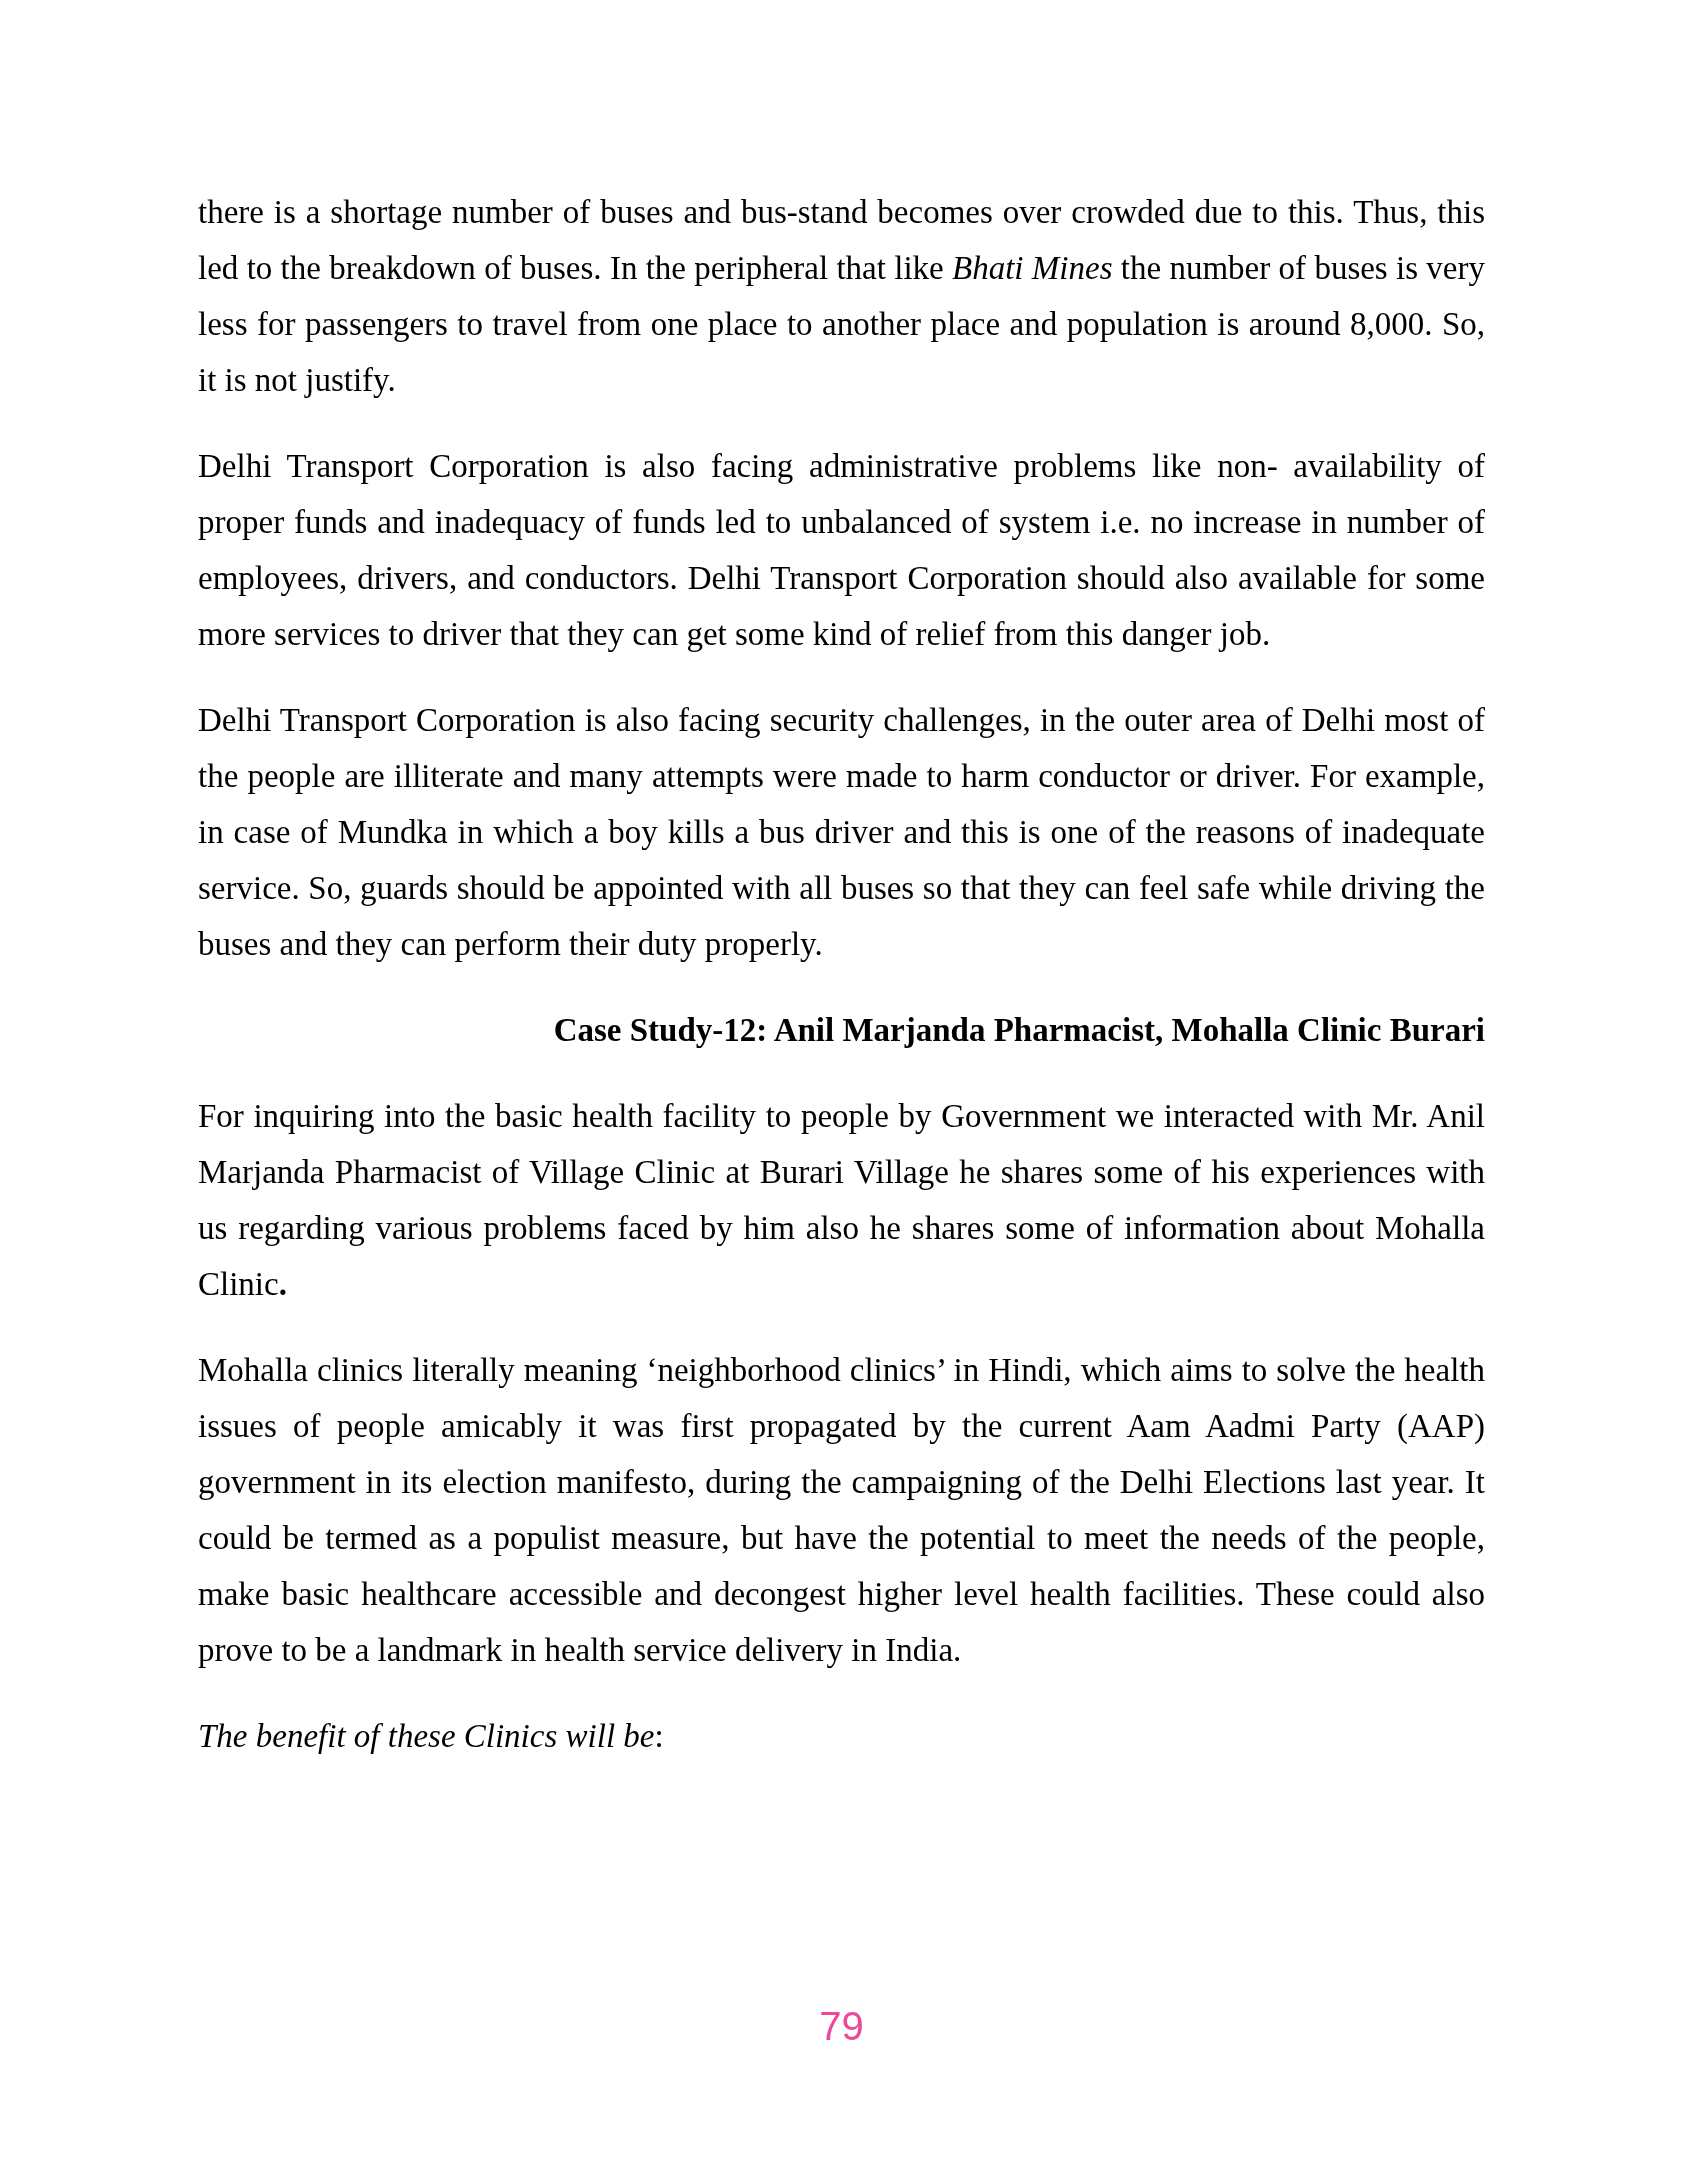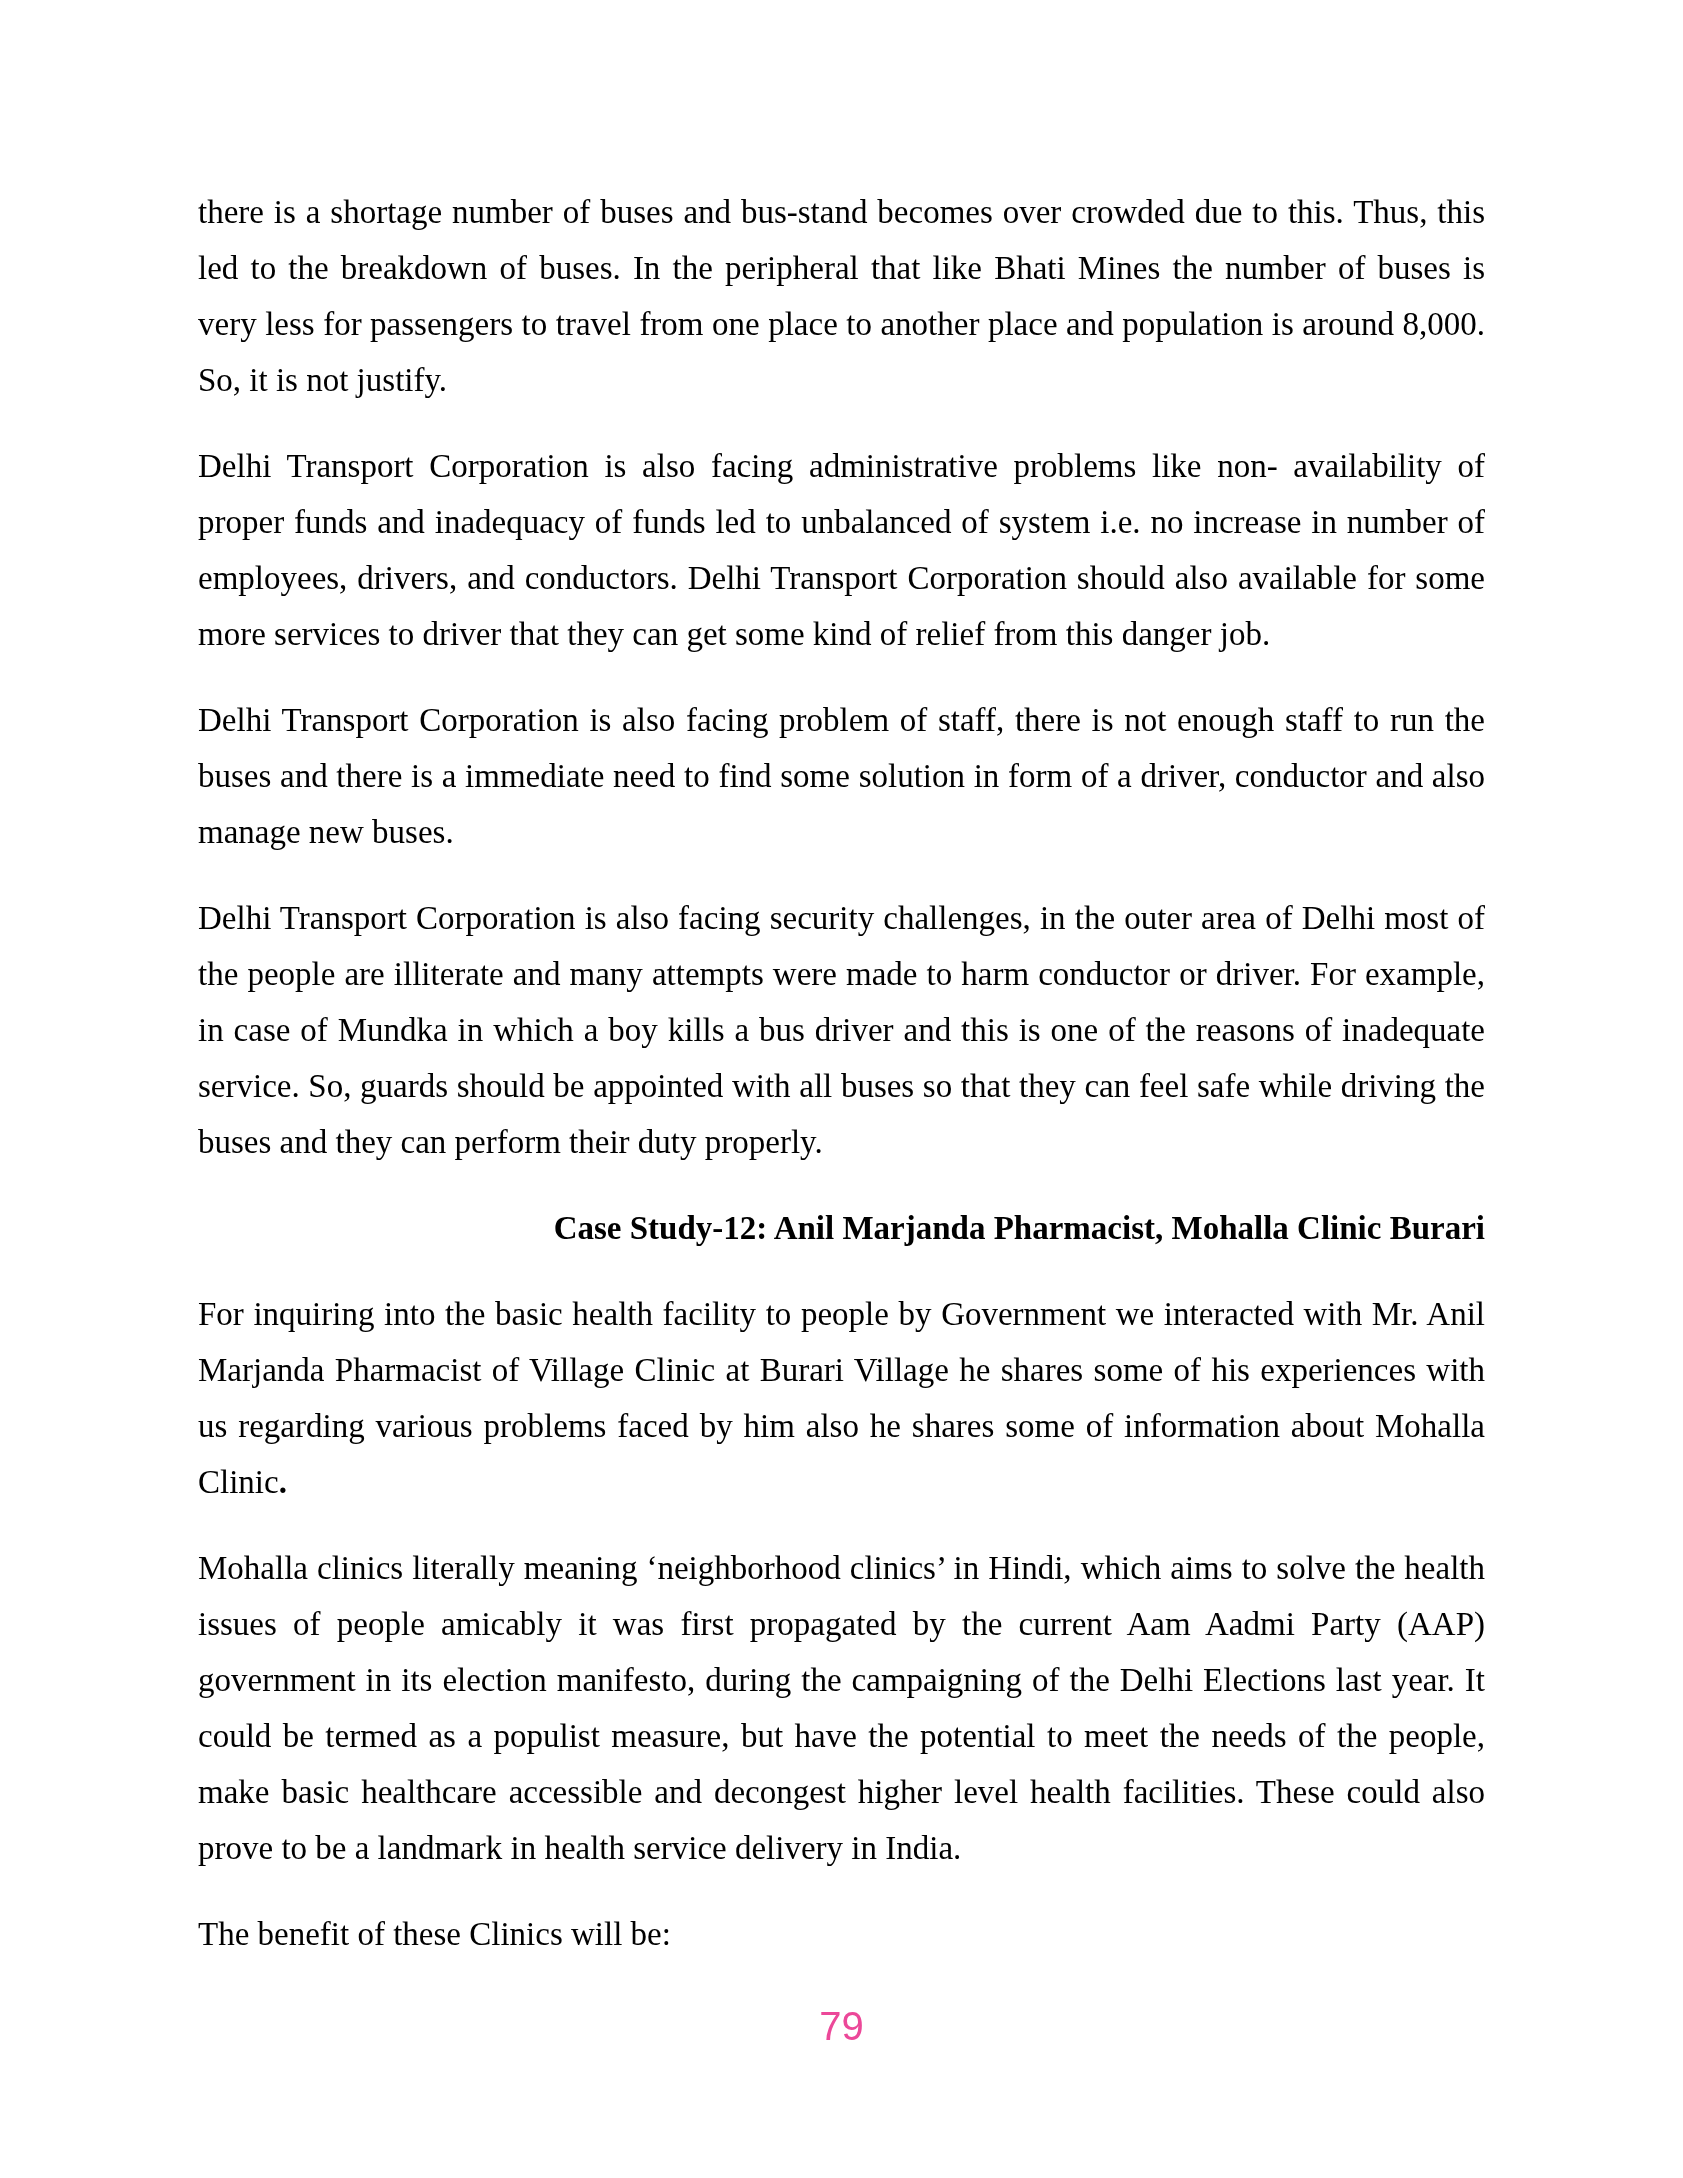--- a/index.html
+++ b/index.html
@@ -32,42 +32,41 @@
       text-align: justify;
       text-justify: inter-word;
     }
     .align-left {
       text-align: left;
     }
     .heading {
       text-align: right;
       font-weight: 700;
     }
-    .em { }
+    .em { font-style: italic; }
     .strong { font-weight: 700; }
     .page-number {
       position: absolute;
       top: 2003px;
       left: 0;
       width: 100%;
       text-align: center;
       font-family: "Liberation Sans", "DejaVu Sans", sans-serif;
       font-size: 40px;
       line-height: 1.15;
       color: #ec4899;
     }
   </style>
 </head>
 <body>
 
 <div class="sheet">
   <div class="content" id="doc-content">
       <p class="block paragraph"><span>there is a shortage number of buses and bus-stand becomes over crowded due to this. Thus, this led to the breakdown of buses. In the peripheral that like </span><span class="em">Bhati Mines</span><span> the number of buses is very less for passengers to travel from one place to another place and population is around 8,000. So, it is not justify.</span></p>
       <p class="block paragraph"><span>Delhi Transport Corporation is also facing administrative problems like non- availability of proper funds and inadequacy of funds led to unbalanced of system i.e. no increase in number of employees, drivers, and conductors. Delhi Transport Corporation should also available for some more services to driver that they can get some kind of relief from this danger job.</span></p>
-      <p class="block paragraph"><span>Delhi Transport Corporation is also facing problem of staff, there is not enough staff to run the buses and there is a immediate need to find some solution in form of a driver, conductor and also manage new buses.</span></p>
       <p class="block paragraph"><span>Delhi Transport Corporation is also facing security challenges, in the outer area of Delhi most of the people are illiterate and many attempts were made to harm conductor or driver. For example, in case of Mundka in which a boy kills a bus driver and this is one of the reasons of inadequate service. So, guards should be appointed with all buses so that they can feel safe while driving the buses and they can perform their duty properly.</span></p>
       <p class="block heading"><span class="strong">Case Study-12: Anil Marjanda Pharmacist, Mohalla Clinic Burari</span></p>
       <p class="block paragraph"><span>For inquiring into the basic health facility to people by Government we interacted with Mr. Anil Marjanda Pharmacist of Village Clinic at Burari Village he shares some of his experiences with us regarding various problems faced by him also he shares some of information about Mohalla Clinic</span><span class="strong">.</span></p>
       <p class="block paragraph"><span>Mohalla clinics literally meaning ‘neighborhood clinics’ in Hindi, which aims to solve the health issues of people amicably it was first propagated by the current Aam Aadmi Party (AAP) government in its election manifesto, during the campaigning of the Delhi Elections last year. It could be termed as a populist measure, but have the potential to meet the needs of the people, make basic healthcare accessible and decongest higher level health facilities. These could also prove to be a landmark in health service delivery in India.</span></p>
       <p class="block paragraph align-left"><span class="em">The benefit of these Clinics will be</span><span>:</span></p>
     </div>
   <div class="page-number">79</div>
 </div>
 
 

